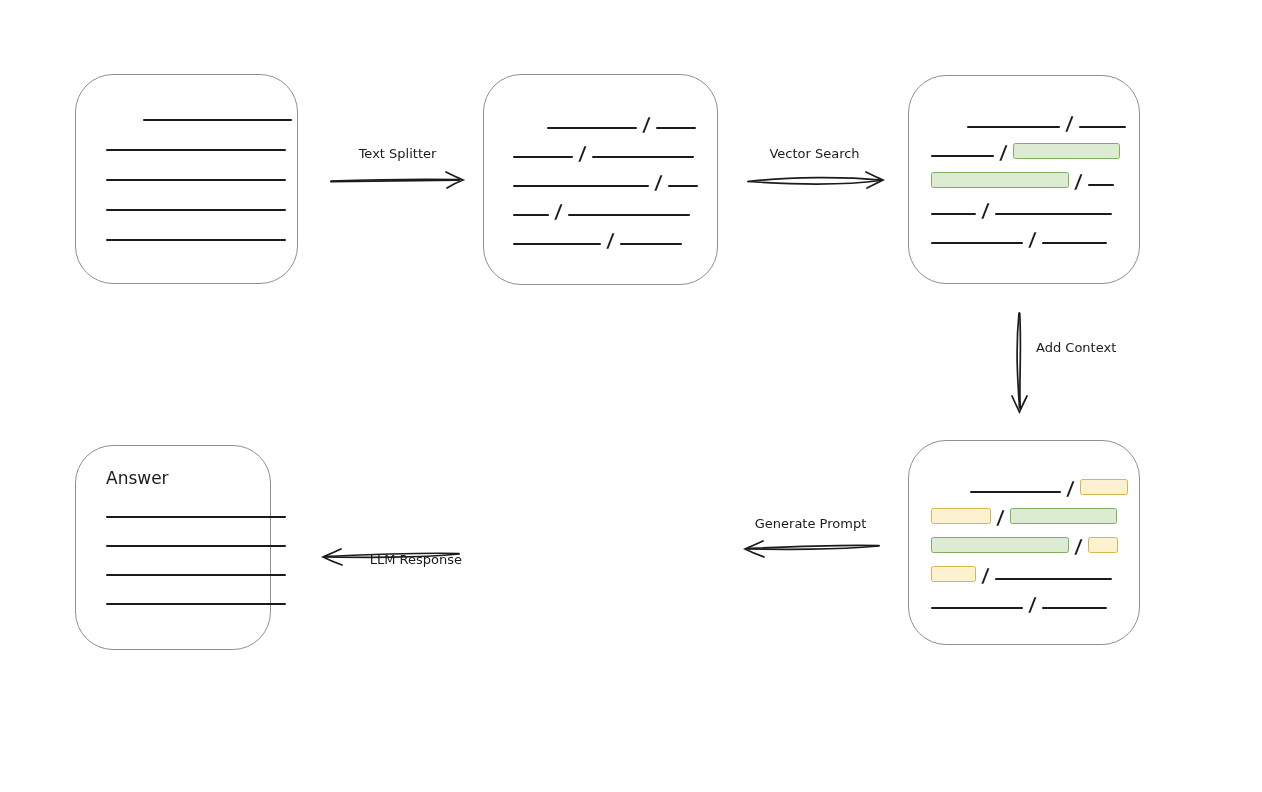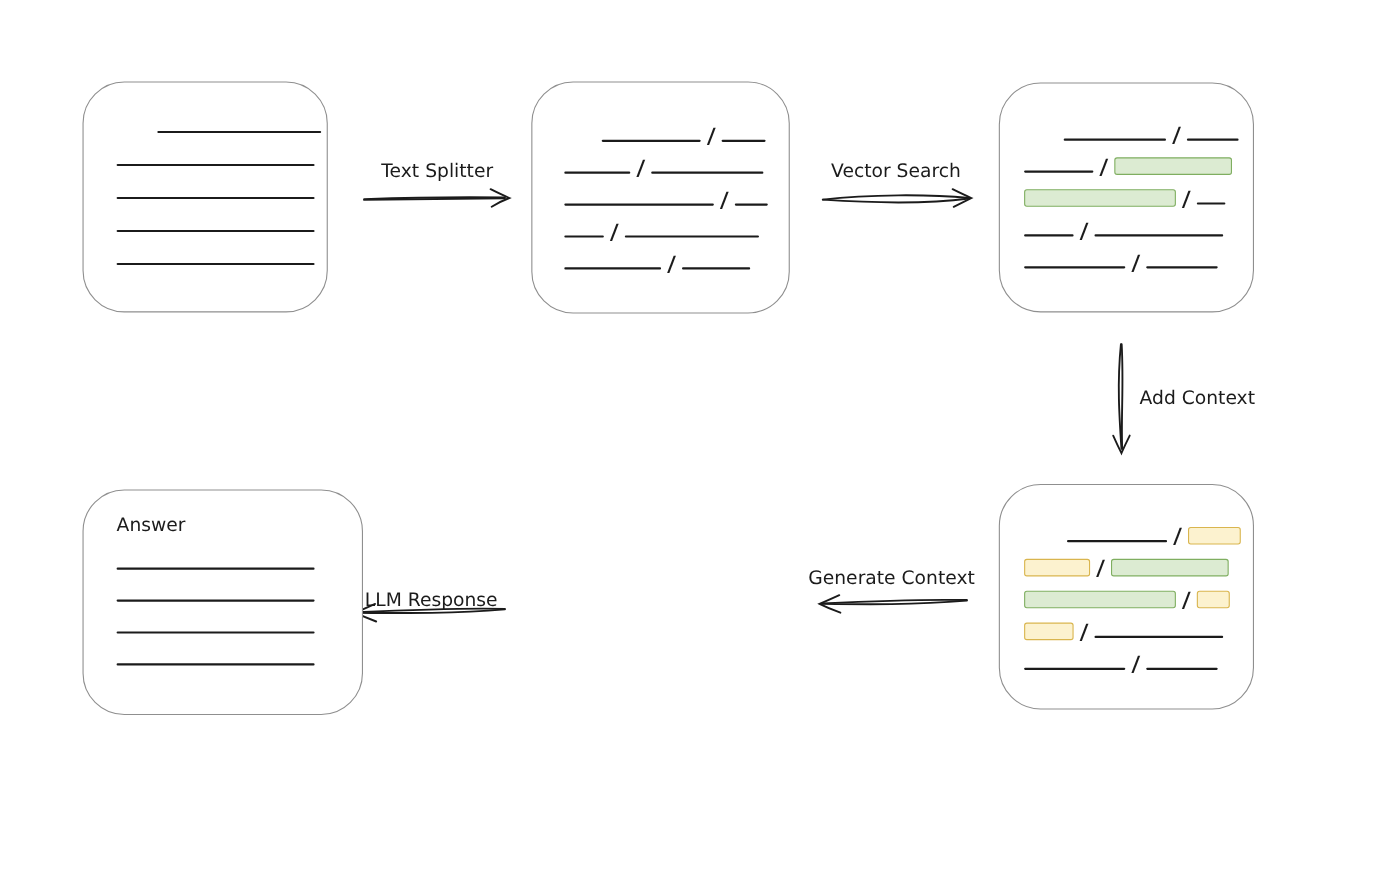--- a/index.html
+++ b/index.html
@@ -17,21 +17,21 @@
     background:#ffffff;
     border:1.5px solid var(--box-border,#8f8f8f);
     border-radius:38px;
     box-sizing:border-box;
   }
   #box-document{left:75px;top:74px;width:223px;height:210px;padding:28px 0 0 30px;}
   #box-chunks{left:483px;top:74px;width:235px;height:211px;padding:36px 0 0 29px;}
   #box-matched{left:908px;top:75px;width:232px;height:209px;padding:34px 0 0 22px;}
   #box-context{left:908px;top:440px;width:232px;height:205px;padding:34px 0 0 22px;}
   #box-prompt{left:483px;top:444px;width:235px;height:206px;padding:22px 25px 0 27px;}
-  #box-answer{left:75px;top:445px;width:255px;height:205px;padding:22px 0 0 30px;}
+  #box-answer{left:75px;top:445px;width:196px;height:205px;padding:22px 0 0 30px;}
 
   .seg-row{display:flex;align-items:flex-end;height:18px;margin-bottom:11px;gap:6px;}
   #box-document .seg-row{margin-bottom:12px;}
   .seg-line{height:2px;background:var(--line,#1b1b1b);border-radius:1px;}
   .seg-gap{height:1px;}
   .seg-slash{
     font-size:19px;font-weight:600;line-height:15px;
     transform:translateY(3px) skewX(-4deg);
   }
   .chip{
@@ -46,27 +46,27 @@
   .bar{height:16px;border-radius:2.5px;box-sizing:border-box;margin-bottom:14px;}
   .bar-yellow{background:var(--yellow-fill);border:1.6px solid var(--yellow-border);}
   .bar-green{background:var(--green-fill);border:1.6px solid var(--green-border);}
   .bar-red{background:var(--red-fill);border:1.6px solid var(--red-border);}
   #box-prompt .question-title{margin-top:16px;}
   #box-prompt .question-bars{margin-top:7px;}
 
   .answer-lines{margin-top:27px;}
   .answer-line{width:180px;height:2px;background:var(--line,#1b1b1b);border-radius:1px;margin-bottom:27px;}
 
-  .flow-label{position:absolute;font-size:17px;white-space:nowrap;}
+  .flow-label{position:absolute;font-size:13px;white-space:nowrap;}
   .lbl-center{text-align:center;}
   #lbl-text-splitter{left:330px;top:146px;width:135px;}
   #lbl-vector-search{left:742px;top:146px;width:145px;}
-  #lbl-add-context{left:1036px;top:352px;text-align:center;}
+  #lbl-add-context{left:1036px;top:340px;text-align:center;}
   #lbl-generate-prompt{left:733px;top:516px;width:155px;}
-  #lbl-llm-response{left:322px;top:536px;width:140px;}
+  #lbl-llm-response{left:322px;top:552px;width:140px;text-align:right;}
 
   .caption{position:absolute;left:770px;top:687px;width:420px;text-align:center;font-size:18px;}
 </style>
 </head>
 <body>
 
 <div class="canvas">
 
   <svg class="arrow-layer" viewBox="0 0 1262 792" fill="none" stroke="#1b1b1b" stroke-width="1.7" stroke-linecap="round">
     <g>
@@ -209,17 +209,17 @@
         <div class="answer-line"></div>
         <div class="answer-line"></div>
         <div class="answer-line"></div>
         <div class="answer-line"></div>
       </div>
   </div>
 
   <div class="flow-label lbl-center" id="lbl-text-splitter">Text Splitter</div>
   <div class="flow-label lbl-center" id="lbl-vector-search">Vector Search</div>
   <div class="flow-label" id="lbl-add-context">Add Context</div>
-  <div class="flow-label lbl-center" id="lbl-generate-prompt">Generate Context</div>
+  <div class="flow-label lbl-center" id="lbl-generate-prompt">Generate Prompt</div>
   <div class="flow-label lbl-center" id="lbl-llm-response">LLM Response</div>
 
 
 </div>
 
 </body></html>

